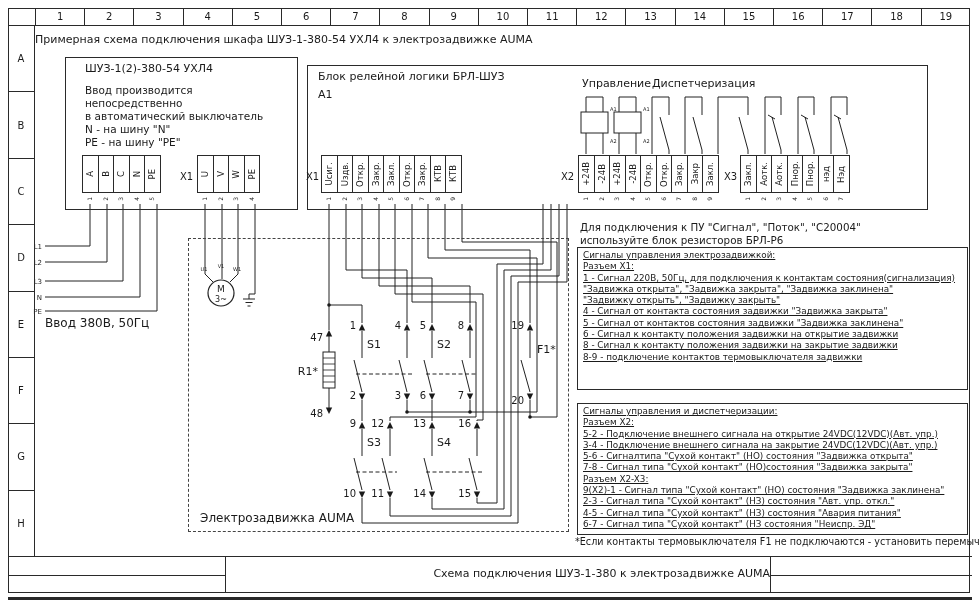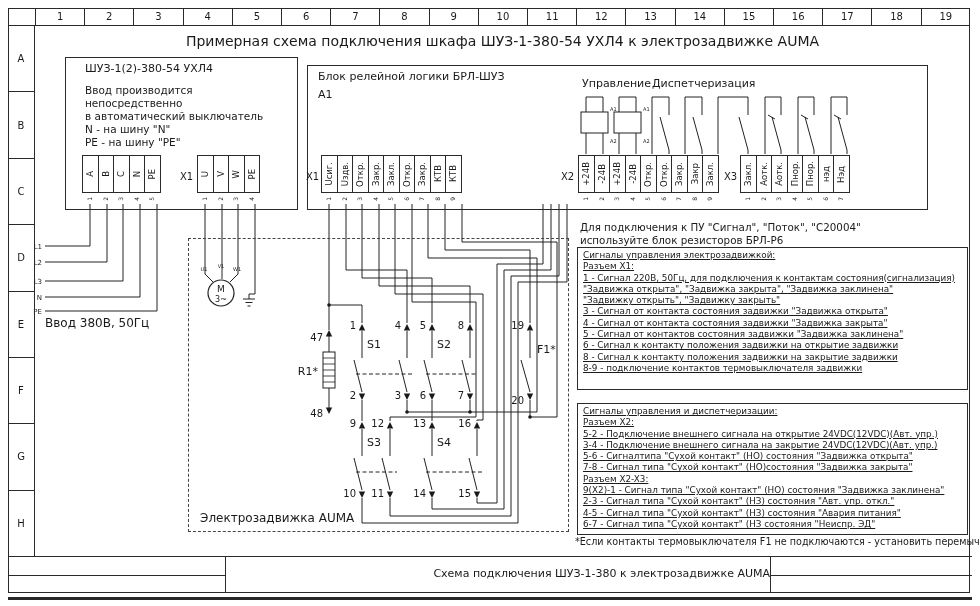--- a/index.html
+++ b/index.html
@@ -197,21 +197,21 @@
       <div class="rcell">A</div>
       <div class="rcell">B</div>
       <div class="rcell">C</div>
       <div class="rcell">D</div>
       <div class="rcell">E</div>
       <div class="rcell">F</div>
       <div class="rcell">G</div>
       <div class="rcell">H</div>
     </div>
 
-  <div class="abs" style="left:35px;top:33px;width:935px;text-align:center;font-size:14px">Примерная схема подключения шкафа ШУЗ-1-380-54 УХЛ4 к электрозадвижке AUMA</div>
+  <div class="abs" style="left:35px;top:33px;width:935px;text-align:left;font-size:11px">Примерная схема подключения шкафа ШУЗ-1-380-54 УХЛ4 к электрозадвижке AUMA</div>
 
   <div class="abs box" style="left:65px;top:57px;width:233px;height:153px"></div>
   <div class="abs blk-title" style="left:85px;top:62px">ШУЗ-1(2)-380-54 УХЛ4</div>
   <div class="abs" style="left:85px;top:84px;font-size:10.5px;line-height:13px">
     <div>Ввод производится</div>
     <div>непосредственно</div>
     <div>в автоматический выключатель</div>
     <div>N - на шину "N"</div>
     <div>PE - на шину "PE"</div>
   </div>
@@ -518,21 +518,20 @@
     <div>Для подключения к ПУ "Сигнал", "Поток", "С20004"</div>
     <div>используйте блок резисторов БРЛ-Р6</div>
   </div>
 
   <div class="abs box notebox" style="left:577px;top:247px;width:391px;height:143px">
     <div>Сигналы управления электрозадвижкой:</div>
     <div>Разъем X1:</div>
     <div>1 - Сигнал 220В, 50Гц, для подключения к контактам состояния(сигнализация)</div>
     <div>"Задвижка открыта", "Задвижка закрыта", "Задвижка заклинена"</div>
     <div>"Задвижку открыть", "Задвижку закрыть"</div>
-    <div>3 - Сигнал от контакта состояния задвижки "Задвижка открыта"</div>
     <div>4 - Сигнал от контакта состояния задвижки "Задвижка закрыта"</div>
     <div>5 - Сигнал от контактов состояния задвижки "Задвижка заклинена"</div>
     <div>6 - Сигнал к контакту положения задвижки на открытие задвижки</div>
     <div>8 - Сигнал к контакту положения задвижки на закрытие задвижки</div>
     <div>8-9 - подключение контактов термовыключателя задвижки</div>
   </div>
 
   <div class="abs box notebox" style="left:577px;top:403px;width:391px;height:132px">
     <div>Сигналы управления и диспетчеризации:</div>
     <div>Разъем X2:</div>

